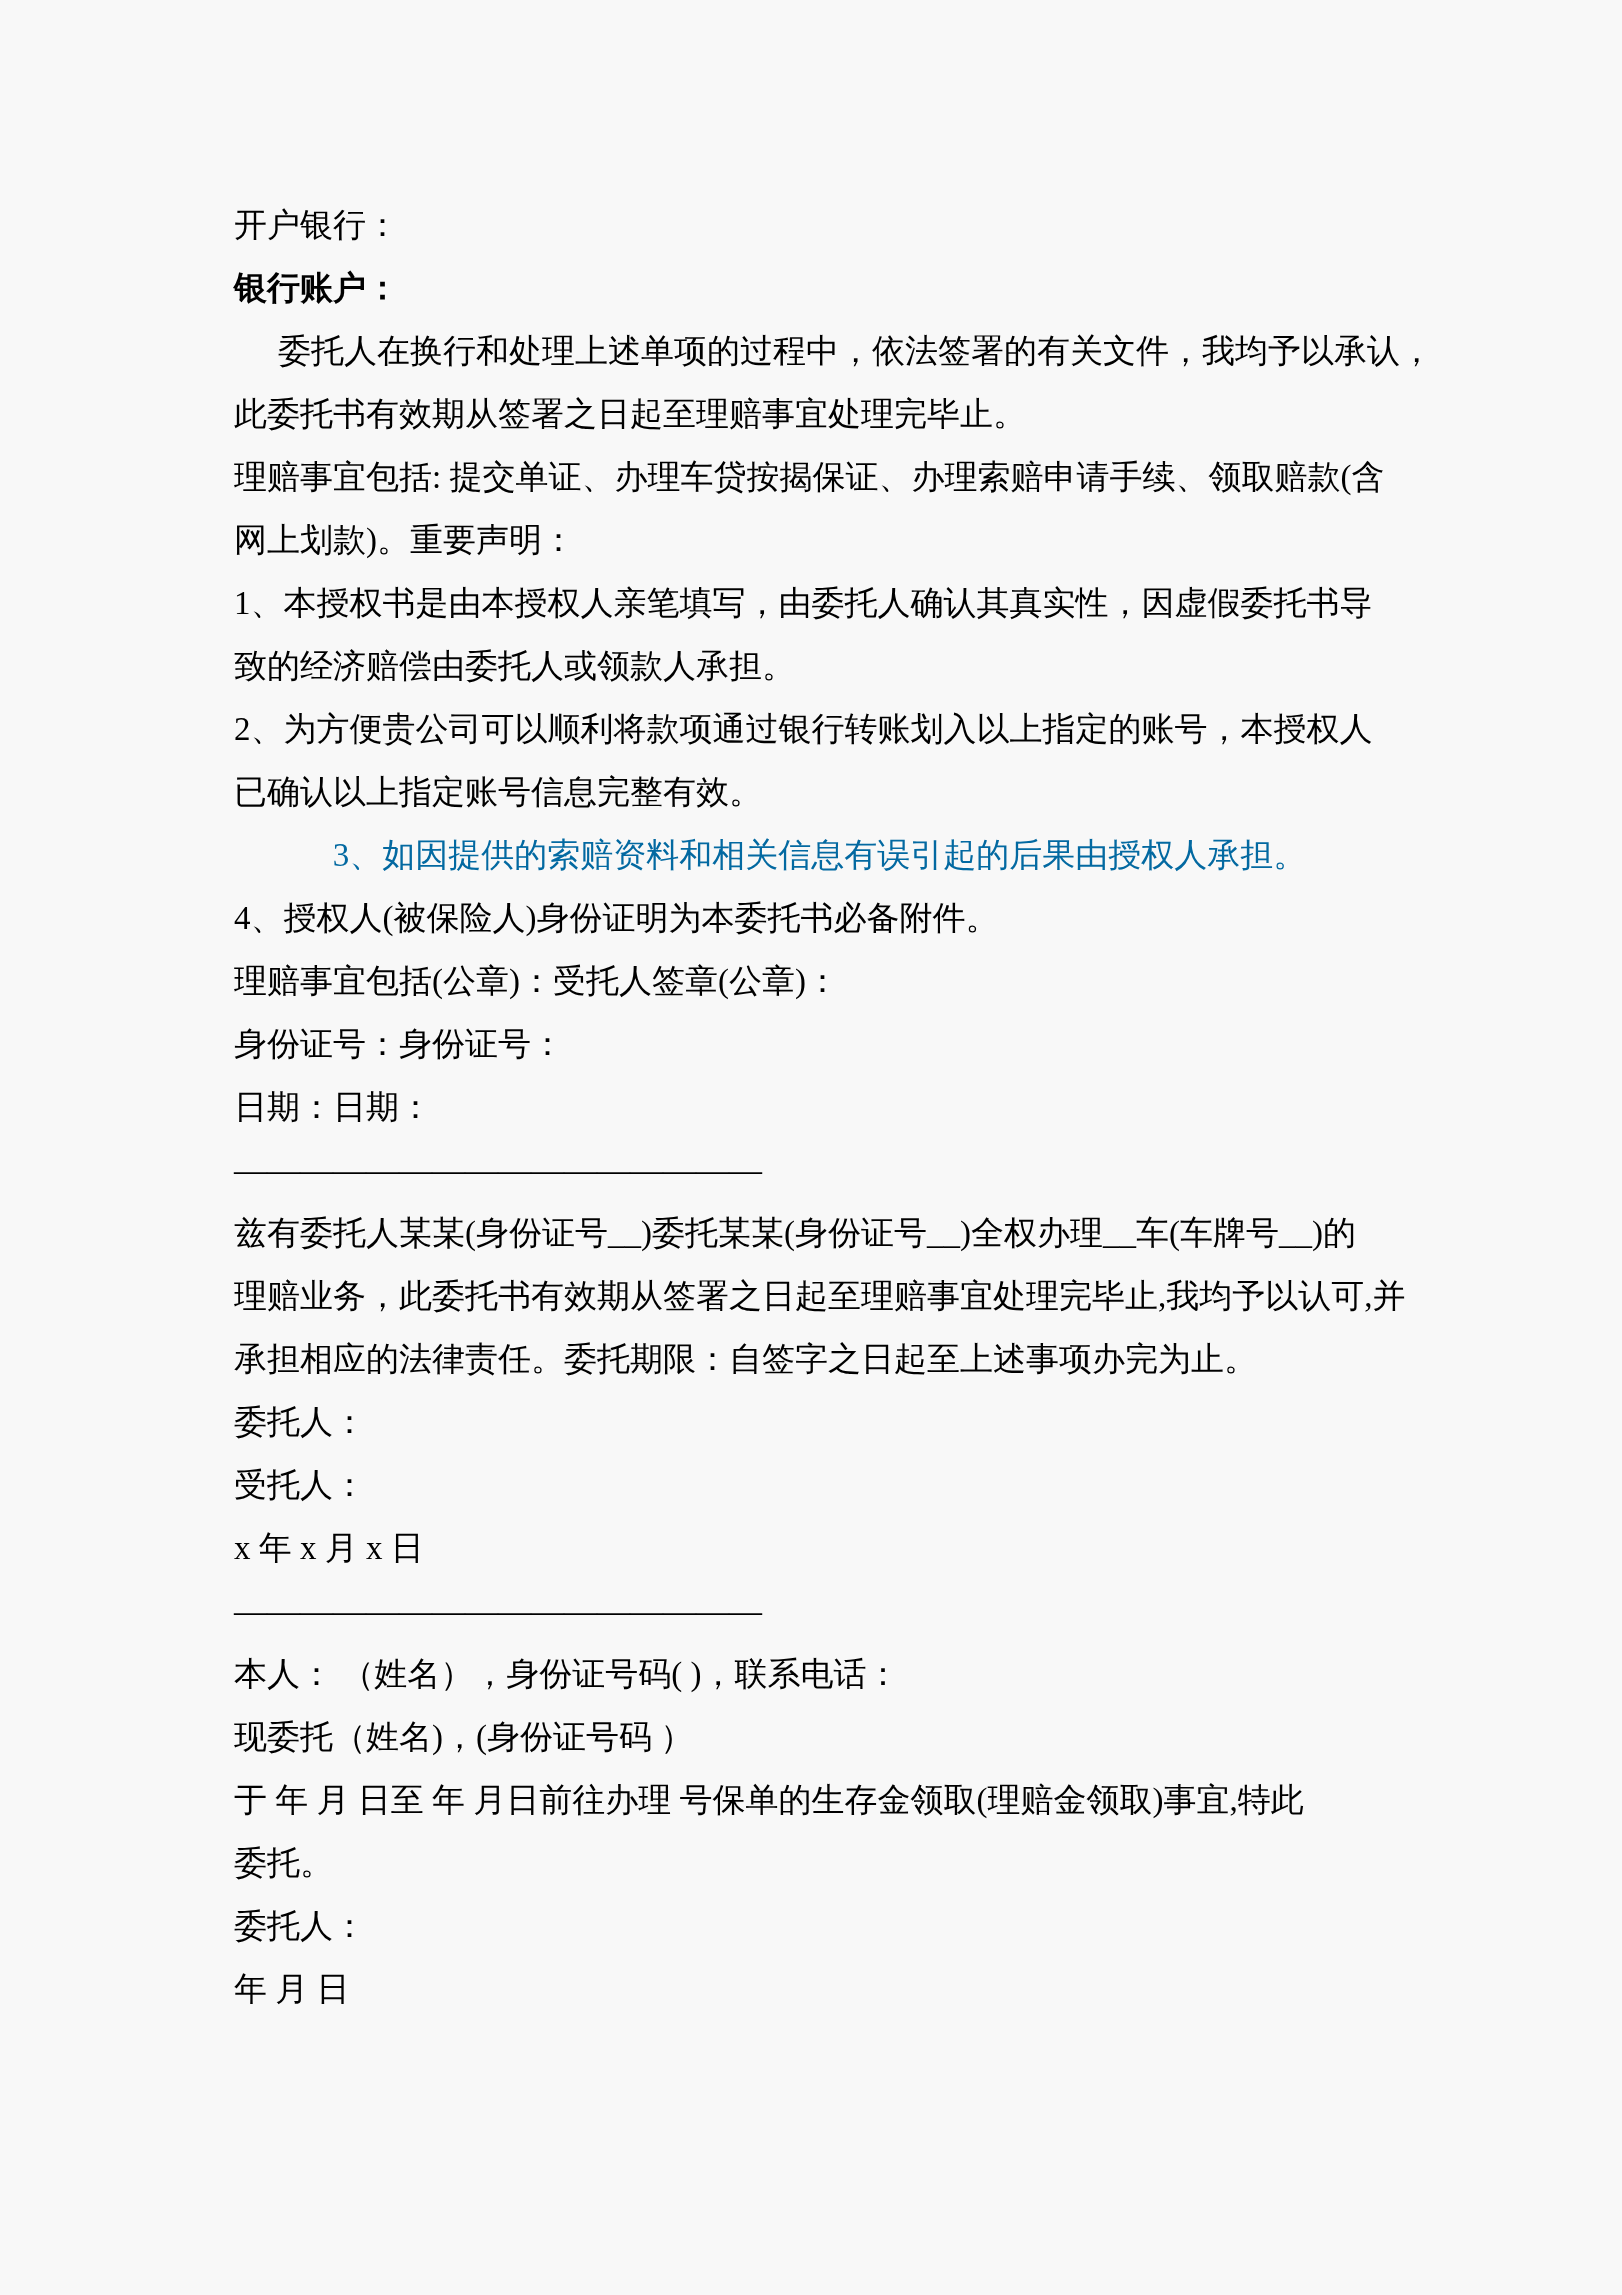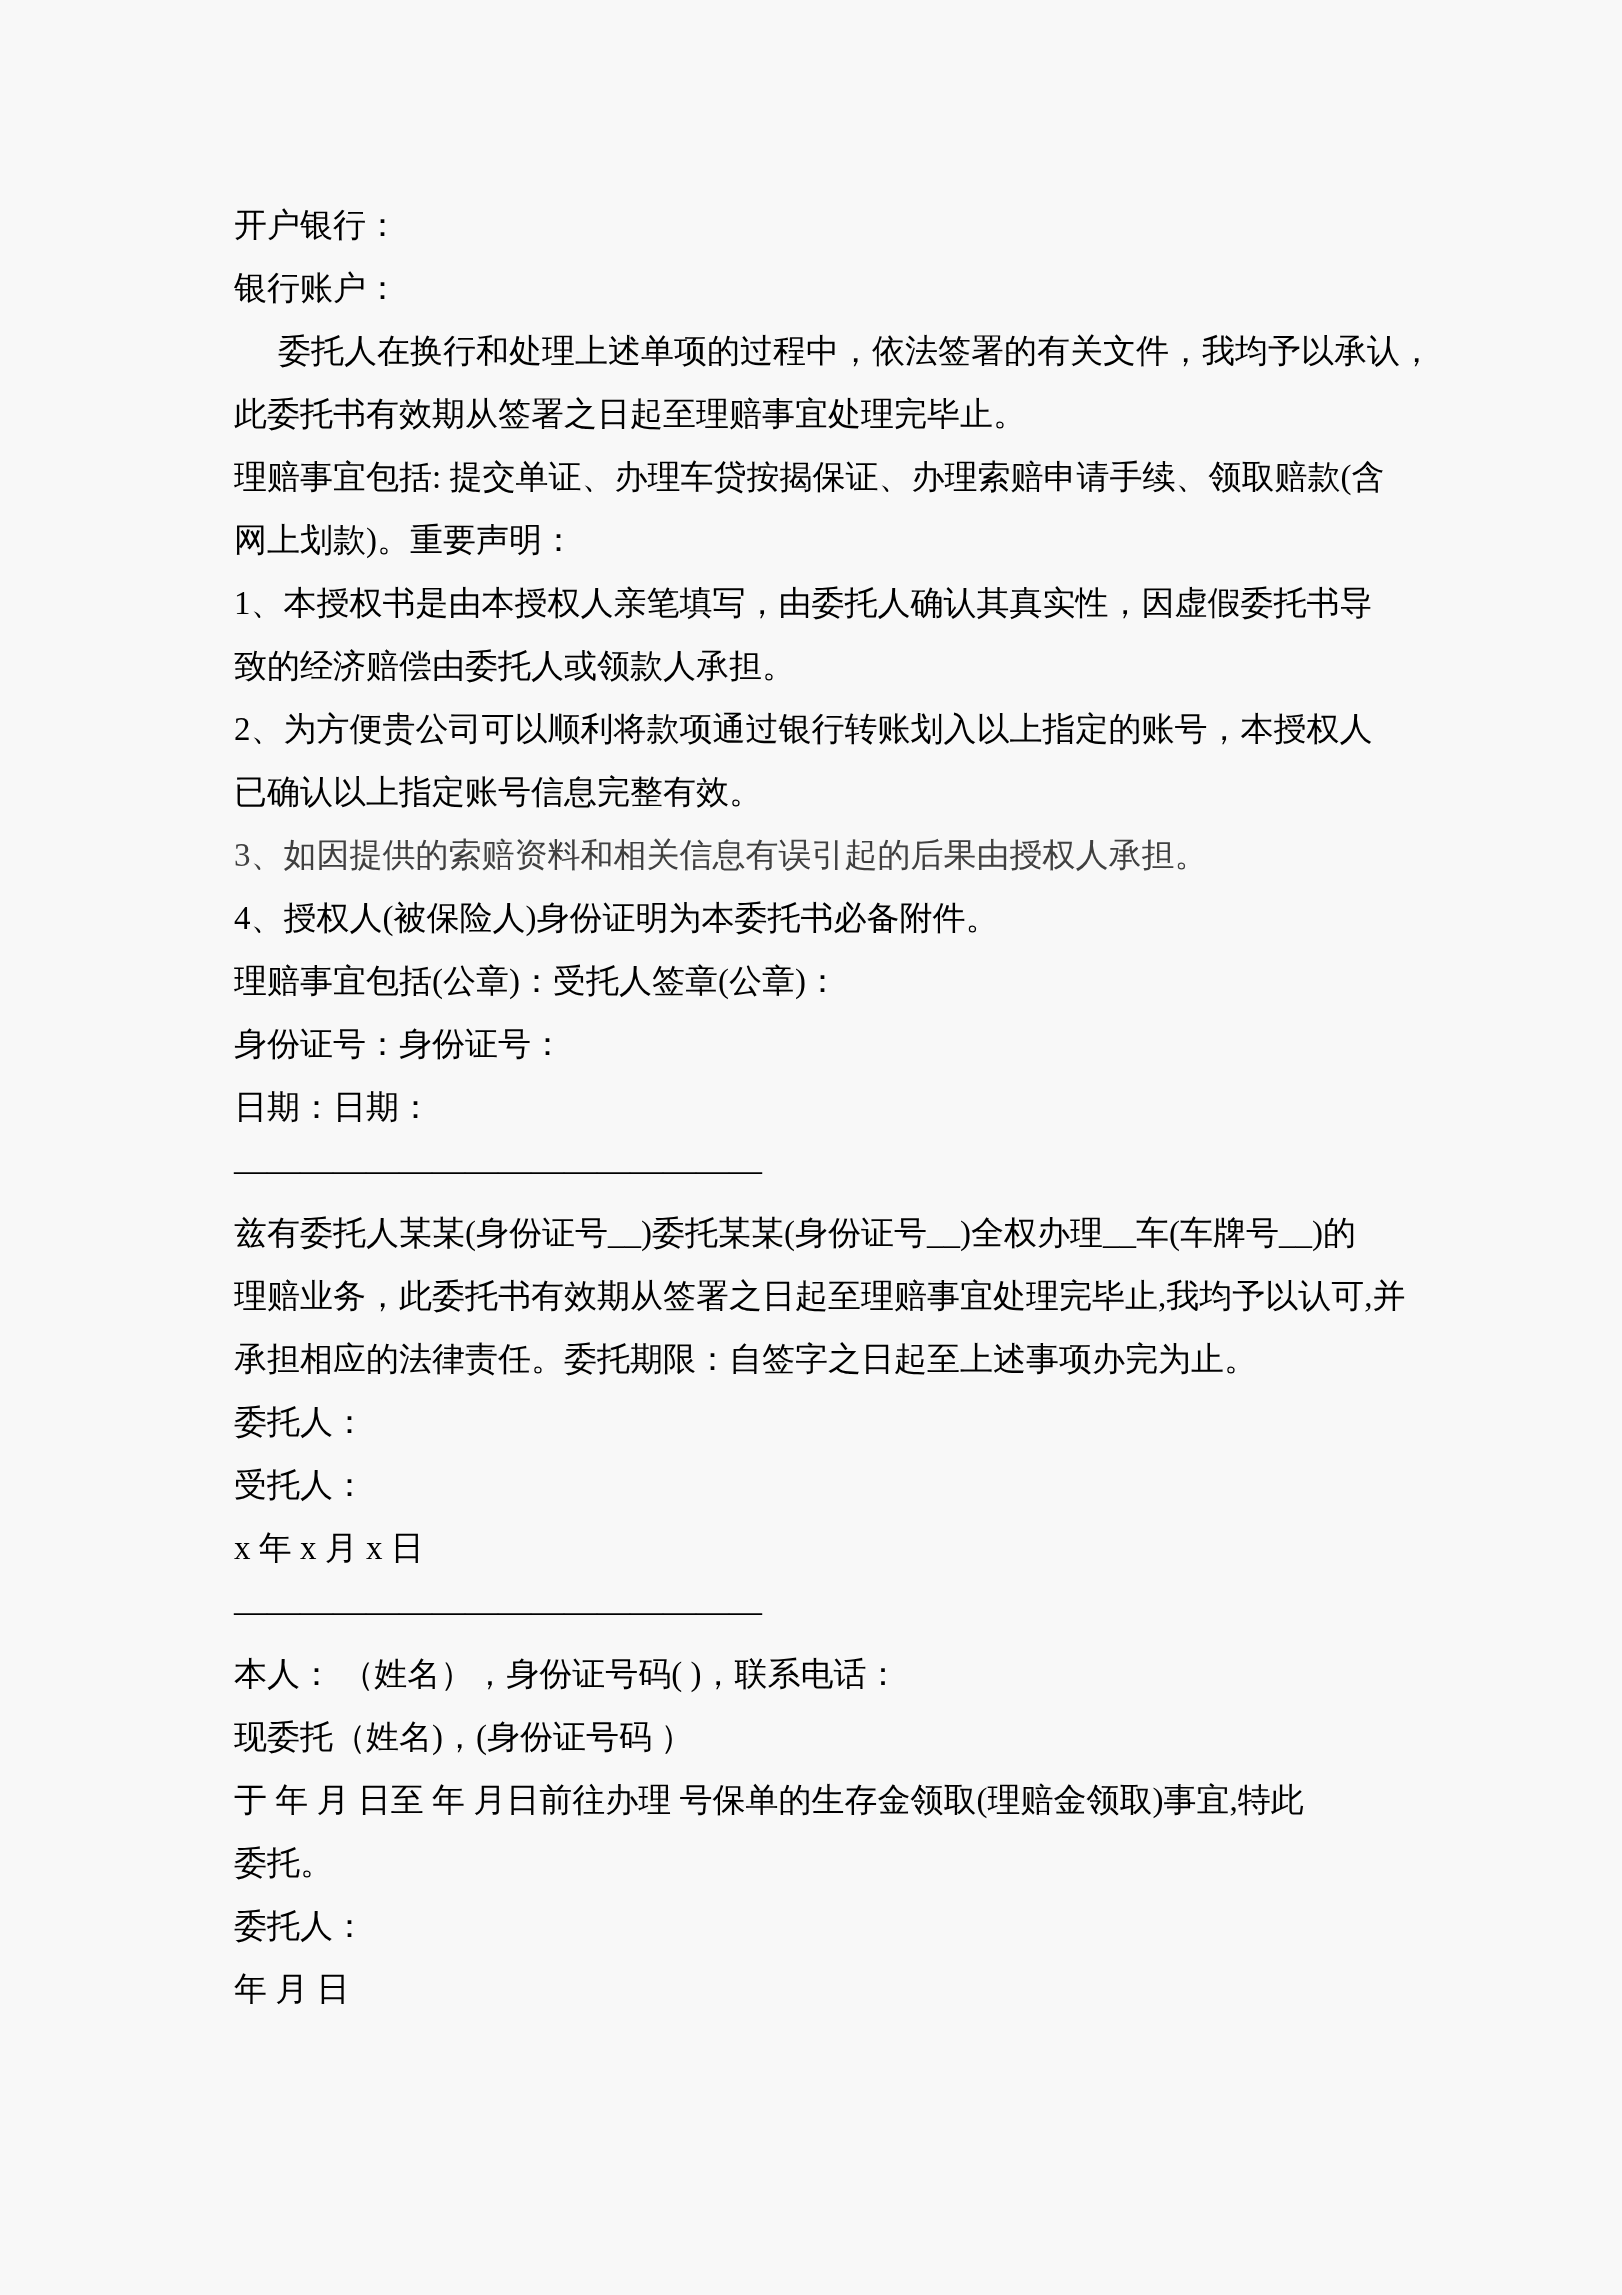--- a/index.html
+++ b/index.html
@@ -34,30 +34,30 @@
   .doc-line.divider {
     letter-spacing: 0px;
   }
 </style>
 </head>
 <body>
 
 <div class="page" style="background: rgb(248, 248, 248);">
   <div class="text-block">
       <div class="doc-line" style="color: rgb(0, 0, 0);">开户银行：</div>
-      <div class="doc-line" style="color: rgb(0, 0, 0);">银行账户：</div>
+      <div class="doc-line" style="color: rgb(0, 0, 0); font-weight: bold;">银行账户：</div>
       <div class="doc-line" style="color: rgb(0, 0, 0); margin-left: 44px;">委托人在换行和处理上述单项的过程中，依法签署的有关文件，我均予以承认，</div>
       <div class="doc-line" style="color: rgb(0, 0, 0);">此委托书有效期从签署之日起至理赔事宜处理完毕止。</div>
       <div class="doc-line" style="color: rgb(0, 0, 0);">理赔事宜包括: 提交单证、办理车贷按揭保证、办理索赔申请手续、领取赔款(含</div>
       <div class="doc-line" style="color: rgb(0, 0, 0);">网上划款)。重要声明：</div>
       <div class="doc-line" style="color: rgb(0, 0, 0);">1、本授权书是由本授权人亲笔填写，由委托人确认其真实性，因虚假委托书导</div>
       <div class="doc-line" style="color: rgb(0, 0, 0);">致的经济赔偿由委托人或领款人承担。</div>
       <div class="doc-line" style="color: rgb(0, 0, 0);">2、为方便贵公司可以顺利将款项通过银行转账划入以上指定的账号，本授权人</div>
       <div class="doc-line" style="color: rgb(0, 0, 0);">已确认以上指定账号信息完整有效。</div>
-      <div class="doc-line" style="color: #404040;">3、如因提供的索赔资料和相关信息有误引起的后果由授权人承担。</div>
+      <div class="doc-line" style="color: #0369a1; text-align: center;">3、如因提供的索赔资料和相关信息有误引起的后果由授权人承担。</div>
       <div class="doc-line" style="color: rgb(0, 0, 0);">4、授权人(被保险人)身份证明为本委托书必备附件。</div>
       <div class="doc-line" style="color: rgb(0, 0, 0);">理赔事宜包括(公章)：受托人签章(公章)：</div>
       <div class="doc-line" style="color: rgb(0, 0, 0);">身份证号：身份证号：</div>
       <div class="doc-line" style="color: rgb(0, 0, 0);">日期：日期：</div>
       <div class="doc-line divider" style="color: rgb(0, 0, 0);">————————————————</div>
       <div class="doc-line" style="color: rgb(0, 0, 0);">兹有委托人某某(身份证号__)委托某某(身份证号__)全权办理__车(车牌号__)的</div>
       <div class="doc-line" style="color: rgb(0, 0, 0);">理赔业务，此委托书有效期从签署之日起至理赔事宜处理完毕止,我均予以认可,并</div>
       <div class="doc-line" style="color: rgb(0, 0, 0);">承担相应的法律责任。委托期限：自签字之日起至上述事项办完为止。</div>
       <div class="doc-line" style="color: rgb(0, 0, 0);">委托人：</div>
       <div class="doc-line" style="color: rgb(0, 0, 0);">受托人：</div>

